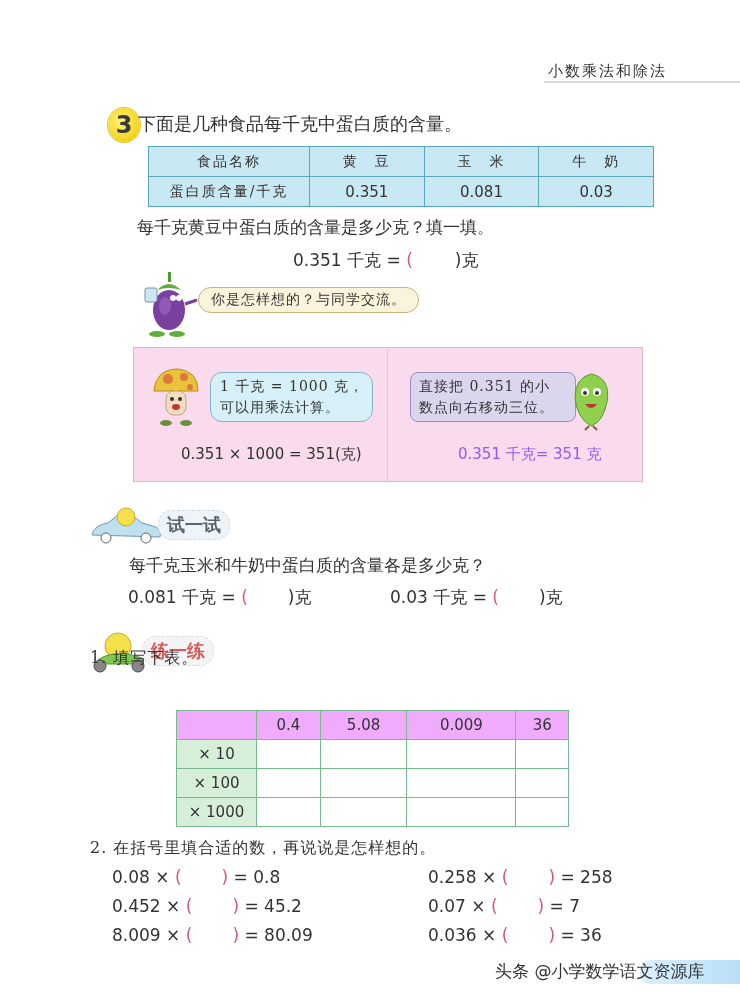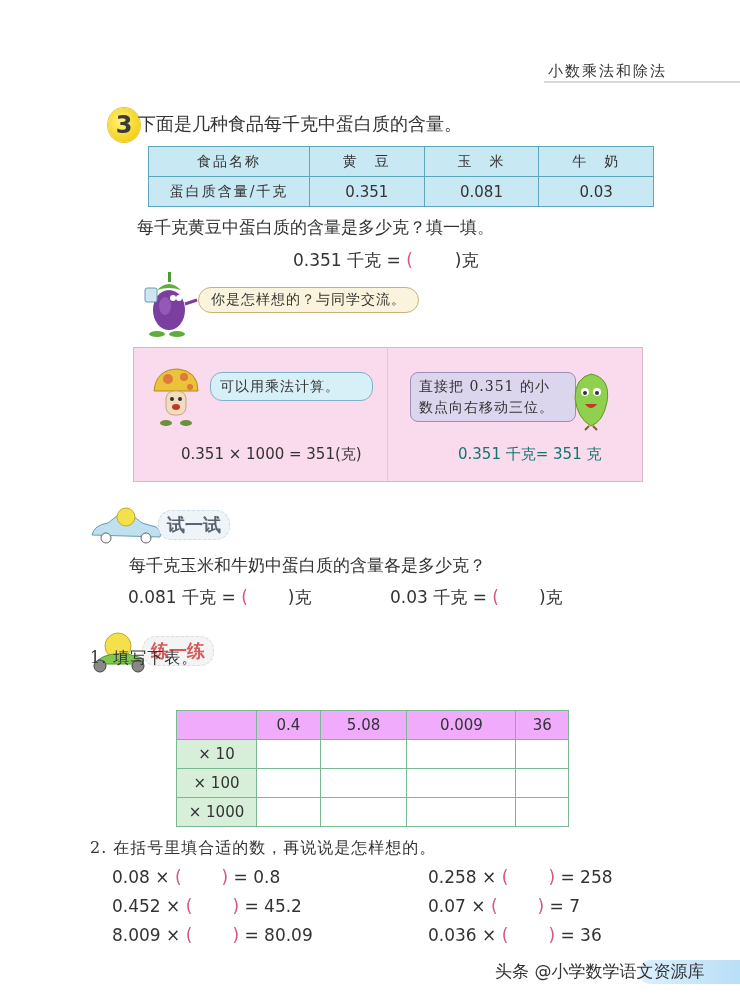--- a/index.html
+++ b/index.html
@@ -52,21 +52,21 @@
   .bubble-blue {
     left: 210px; top: 372px; width: 146px; padding: 3px 6px 3px 9px; border: 1.5px solid #7fb2c7; border-radius: 12px;
     background: #d7f0f7; font-size: 14px; line-height: 21px; color: #333; letter-spacing: 1px;
   }
   .bubble-purple {
     left: 410px; top: 372px; width: 150px; padding: 3px 6px 3px 8px; border: 1.5px solid #9b8fb5; border-radius: 8px;
     background: #dcd5ee; font-size: 14px; line-height: 21px; color: #333; letter-spacing: 1px;
   }
   .greenbean { left: 563px; top: 368px; width: 56px; height: 64px; }
   .calc-left { left: 181px; top: 445px; font-size: 15px; color: #333; }
-  .calc-right { left: 458px; top: 445px; font-size: 15px; color: #0f766e; }
+  .calc-right { left: 458px; top: 445px; font-size: 15px; color: #8b5cf6; }
 
   
   .car { left: 88px; top: 505px; width: 76px; height: 40px; }
   .try-label {
     left: 158px; top: 510px; padding: 2px 8px; font-size: 18px; font-weight: bold; color: #5a6470;
     background: #eef4f8; border-radius: 14px; border: 1px dashed #cfdde6;
   }
   .q2 { left: 129px; top: 554px; font-size: 17px; color: #333; }
   .eq2a { left: 128px; top: 586px; font-size: 17px; color: #333; }
   .eq2b { left: 390px; top: 586px; font-size: 17px; color: #333; }
@@ -147,20 +147,21 @@
     <circle cx="34" cy="12" r="4" fill="#e07a3a"></circle>
     <circle cx="40" cy="22" r="3" fill="#e07a3a"></circle>
   <rect x="16" y="26" width="20" height="24" rx="8" fill="#f3dcc0" stroke="#c9a27a"></rect>
   <circle cx="22" cy="34" r="2" fill="#333"></circle>
     <circle cx="30" cy="34" r="2" fill="#333"></circle>
   <ellipse cx="26" cy="42" rx="4" ry="3" fill="#c0392b"></ellipse>
   <ellipse cx="16" cy="58" rx="6" ry="3" fill="#6b8f3a"></ellipse>
     <ellipse cx="36" cy="58" rx="6" ry="3" fill="#6b8f3a"></ellipse>
 </svg>
 <div class="abs bubble-blue serif">
+  <div>1 千克 = 1000 克，</div>
   <div>可以用乘法计算。</div>
 </div>
 <div class="abs calc-left">0.351 × 1000 = 351(克)</div>
 
 <div class="abs bubble-purple serif">
   <div>直接把 0.351 的小</div>
   <div>数点向右移动三位。</div>
 </div>
 <svg class="abs greenbean" viewBox="0 0 56 64">
   <path d="M28 6 Q48 10 44 34 Q40 54 28 58 Q14 50 12 30 Q12 10 28 6Z" fill="#8fd14f" stroke="#5c9a2a"></path>

